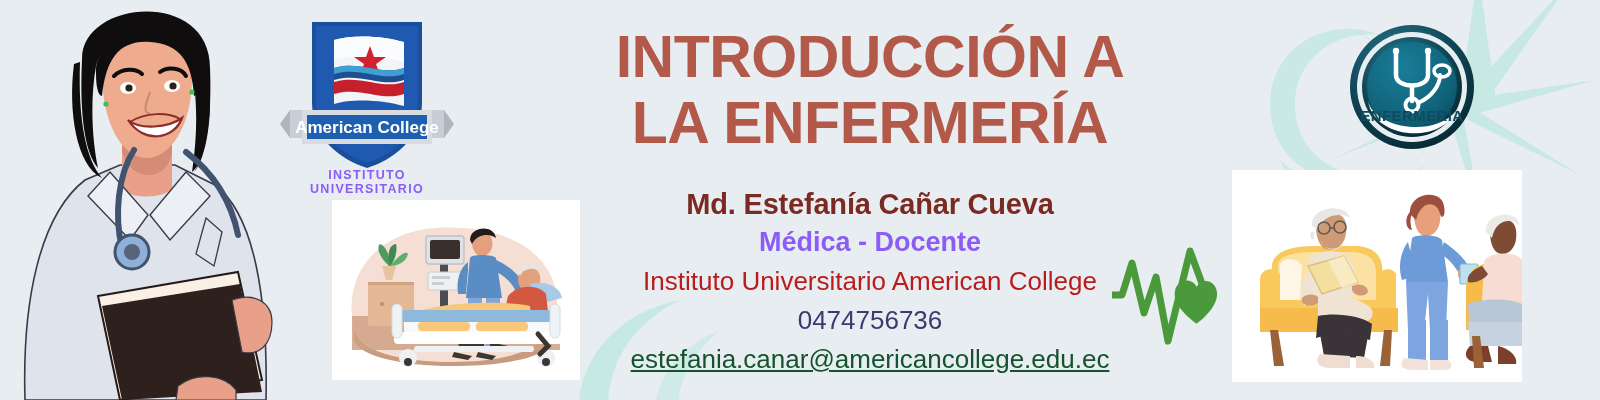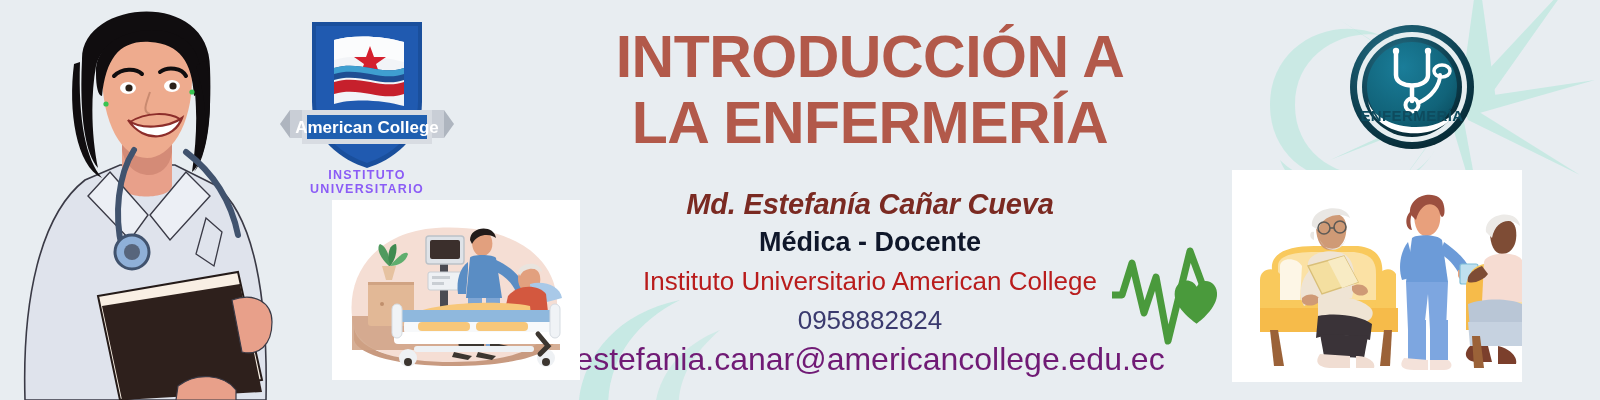--- a/index.html
+++ b/index.html
@@ -32,25 +32,25 @@
     position:absolute; left:520px; top:24px; width:700px; text-align:center;
   }
   .title-line {
     font-family:"Liberation Sans", sans-serif;
     font-weight:bold; font-size:59px; line-height:66px;
     color:#b2594a; letter-spacing:-0.5px;
   }
 
   
   .presenter { position:absolute; left:520px; top:186px; width:700px; text-align:center; }
-  .pres-name  { font-size:29px; font-weight:bold; color:#7a2a22; line-height:36px; letter-spacing:-.2px;font-style:italic;}
-  .pres-role  { font-size:27px; font-weight:bold; color:#0f172a; line-height:40px; }
+  .pres-name  { font-size:29px; font-weight:bold; color:#7a2a22; line-height:36px; letter-spacing:-.2px;}
+  .pres-role  { font-size:27px; font-weight:bold; color:#8b5cf6; line-height:40px; }
   .pres-inst  { font-size:26px; color:#b91c1c; line-height:39px; }
   .pres-phone { font-size:26px; color:#3a3a6e; line-height:39px; }
-  .pres-mail  { font-size:32px; color:#701a75; line-height:39px; }
+  .pres-mail  { font-size:26px; color:#14532d; line-height:39px;text-decoration:underline; }
 
   
   .ecg { position:absolute; left:1112px; top:233px; width:130px; height:112px; }
 
   
   .card-hospital {
     position:absolute; left:332px; top:200px; width:248px; height:180px;
     background:#ffffff; overflow:hidden;
   }
   
@@ -166,21 +166,21 @@
 
   <div class="title-wrap">
     <div class="title-line">INTRODUCCIÓN A</div>
     <div class="title-line">LA ENFERMERÍA</div>
   </div>
 
   <div class="presenter">
     <div class="pres-name">Md. Estefanía Cañar Cueva</div>
     <div class="pres-role">Médica - Docente</div>
     <div class="pres-inst">Instituto Universitario American College</div>
-    <div class="pres-phone">0958882824</div>
+    <div class="pres-phone">0474756736</div>
     <div class="pres-mail">estefania.canar@americancollege.edu.ec</div>
   </div>
 
   <svg class="ecg" viewBox="0 0 130 112">
     <path d="M0 62 L10 62 L20 30 L32 80 L44 44 L56 108 L78 18 L92 56" stroke="#4a9a3c" stroke-width="7" fill="none" stroke-linejoin="round" stroke-linecap="round"></path>
     <path d="M92 60 C92 44 110 40 116 52 C122 40 140 46 138 62 C136 78 116 92 116 92 C116 92 92 76 92 60 Z" fill="#4a9a3c" transform="translate(-22,6) scale(0.92)"></path>
   </svg>
 
   <div class="card-hospital">
     <svg viewBox="0 0 248 180" width="248" height="180">

